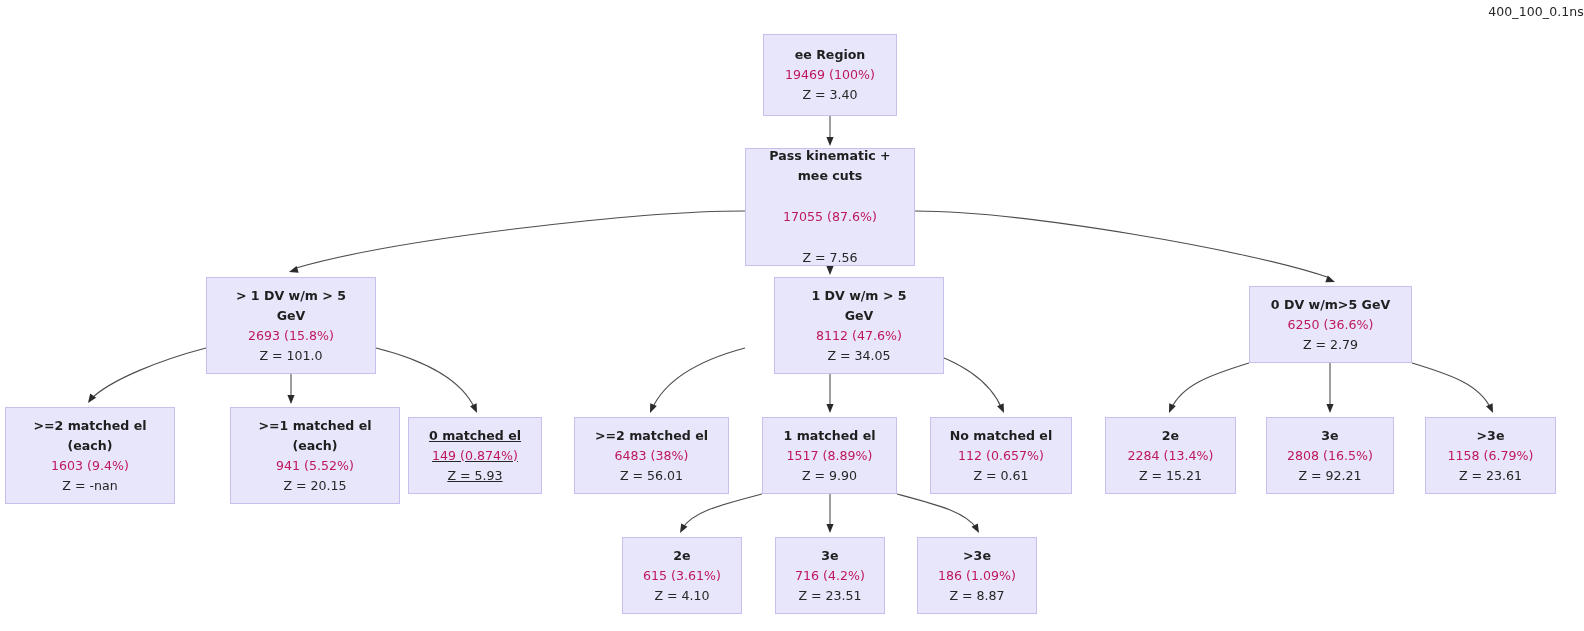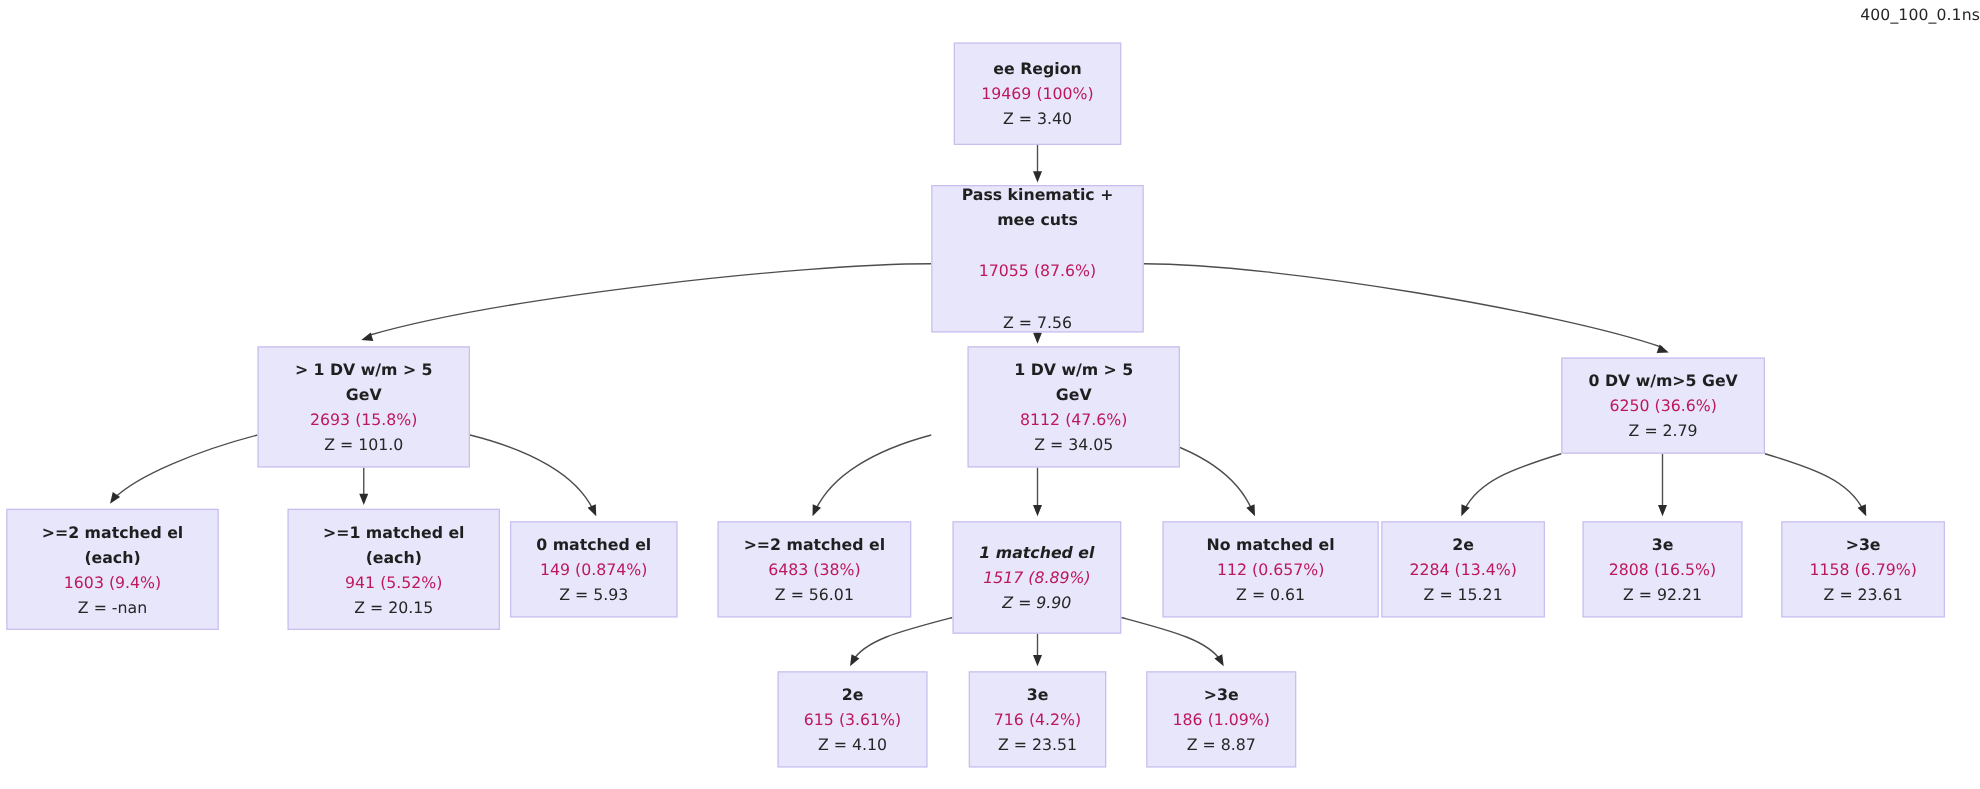--- a/index.html
+++ b/index.html
@@ -158,36 +158,36 @@
 (each)</div>
         <div class="node-count">1603 (9.4%)</div>
         <div class="node-z">Z = -nan</div>
       </div>
       <div class="node" style="left: 206px; top: 407px; width: 170px; height: 97px; background: rgb(231, 230, 251); border-color: rgb(201, 191, 239); margin-left: 24px;">
         <div class="node-label">&gt;=1 matched el
 (each)</div>
         <div class="node-count">941 (5.52%)</div>
         <div class="node-z">Z = 20.15</div>
       </div>
-      <div class="node" style="left: 408px; top: 417px; width: 134px; height: 77px; background: rgb(231, 230, 251); border-color: rgb(201, 191, 239);">
+      <div class="node" style="left: 408px; top: 417px; width: 134px; height: 77px; background: rgb(231, 230, 251); border-color: rgb(201, 191, 239); text-decoration: underline;">
         <div class="node-label">0 matched el</div>
         <div class="node-count">149 (0.874%)</div>
         <div class="node-z">Z = 5.93</div>
       </div>
       <div class="node" style="left: 574px; top: 417px; width: 155px; height: 77px; background: rgb(231, 230, 251); border-color: rgb(201, 191, 239);">
         <div class="node-label">&gt;=2 matched el</div>
         <div class="node-count">6483 (38%)</div>
         <div class="node-z">Z = 56.01</div>
       </div>
-      <div class="node" style="left: 762px; top: 417px; width: 135px; height: 90px; background: rgb(231, 230, 251); border-color: rgb(201, 191, 239); font-style: italic;">
+      <div class="node" style="left: 762px; top: 417px; width: 135px; height: 77px; background: rgb(231, 230, 251); border-color: rgb(201, 191, 239);">
         <div class="node-label">1 matched el</div>
         <div class="node-count">1517 (8.89%)</div>
         <div class="node-z">Z = 9.90</div>
       </div>
-      <div class="node" style="left: 930px; top: 417px; width: 173px; height: 77px; background: rgb(231, 230, 251); border-color: rgb(201, 191, 239);">
+      <div class="node" style="left: 930px; top: 417px; width: 142px; height: 77px; background: rgb(231, 230, 251); border-color: rgb(201, 191, 239);">
         <div class="node-label">No matched el</div>
         <div class="node-count">112 (0.657%)</div>
         <div class="node-z">Z = 0.61</div>
       </div>
       <div class="node" style="left: 1105px; top: 417px; width: 131px; height: 77px; background: rgb(231, 230, 251); border-color: rgb(201, 191, 239);">
         <div class="node-label">2e</div>
         <div class="node-count">2284 (13.4%)</div>
         <div class="node-z">Z = 15.21</div>
       </div>
       <div class="node" style="left: 1266px; top: 417px; width: 128px; height: 77px; background: rgb(231, 230, 251); border-color: rgb(201, 191, 239);">

